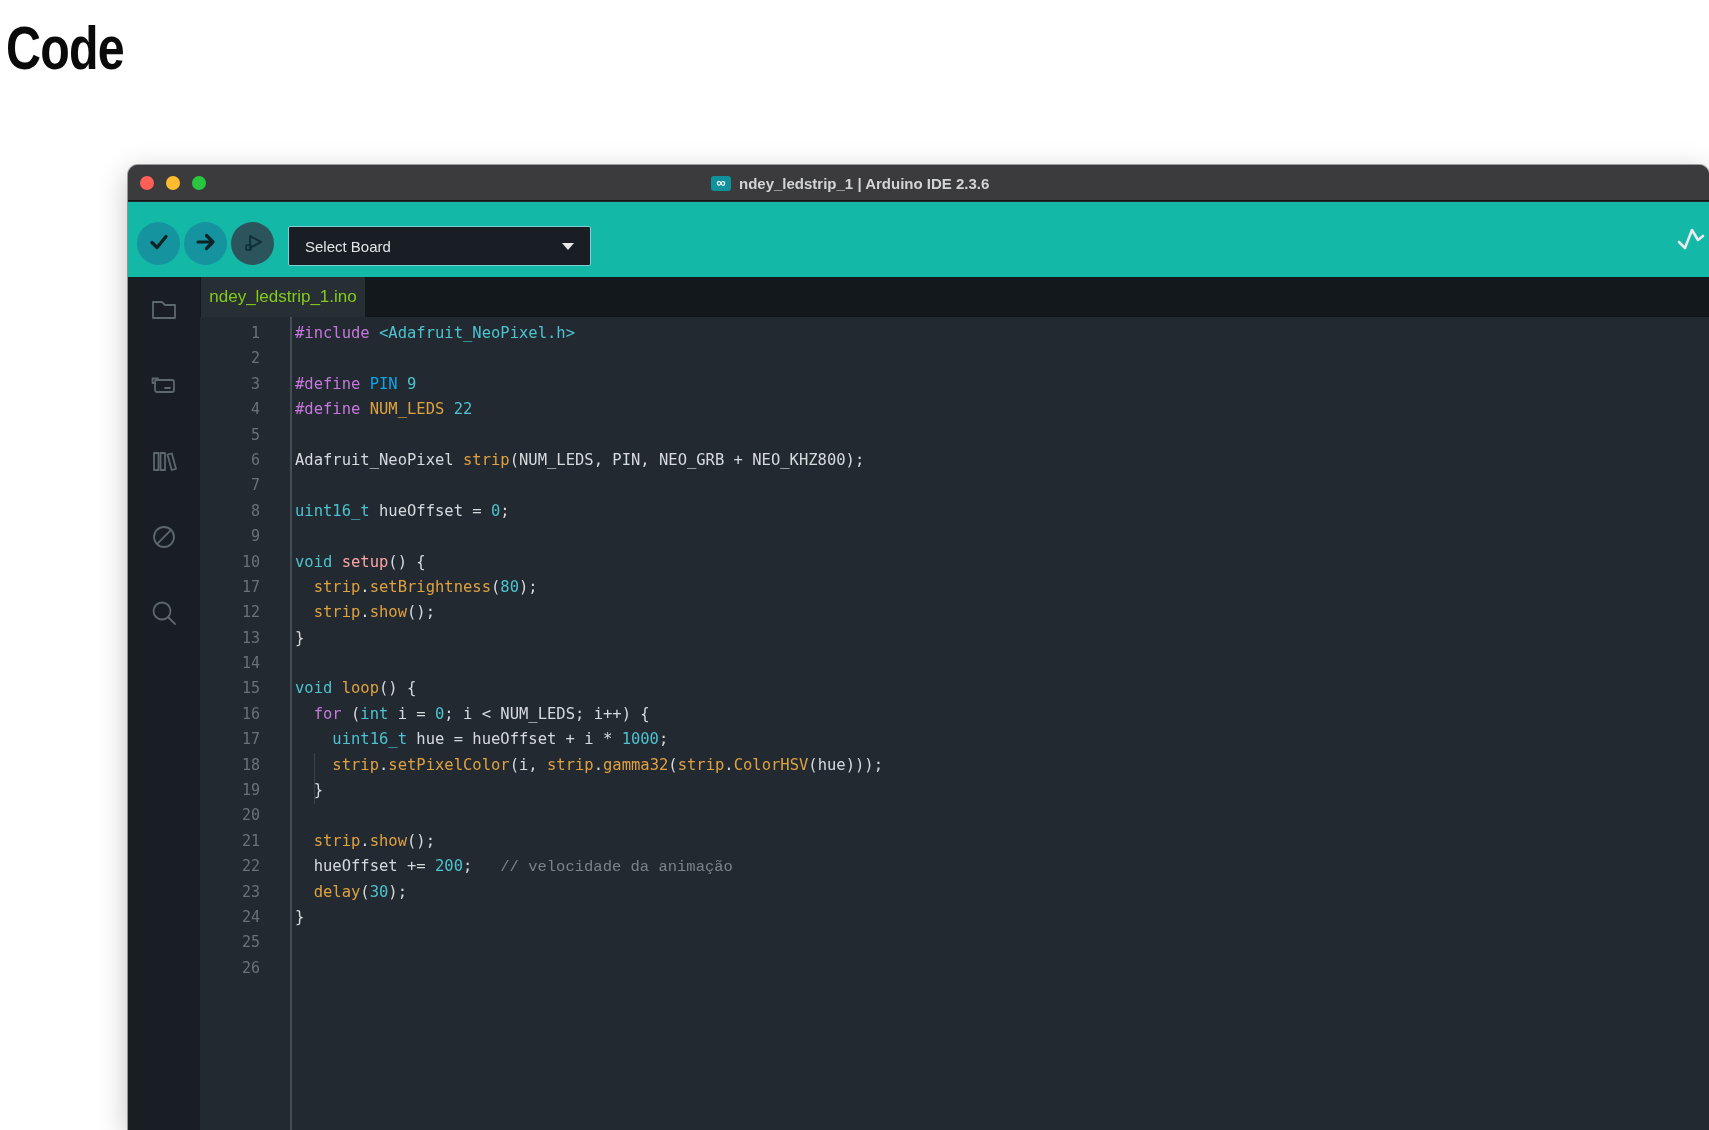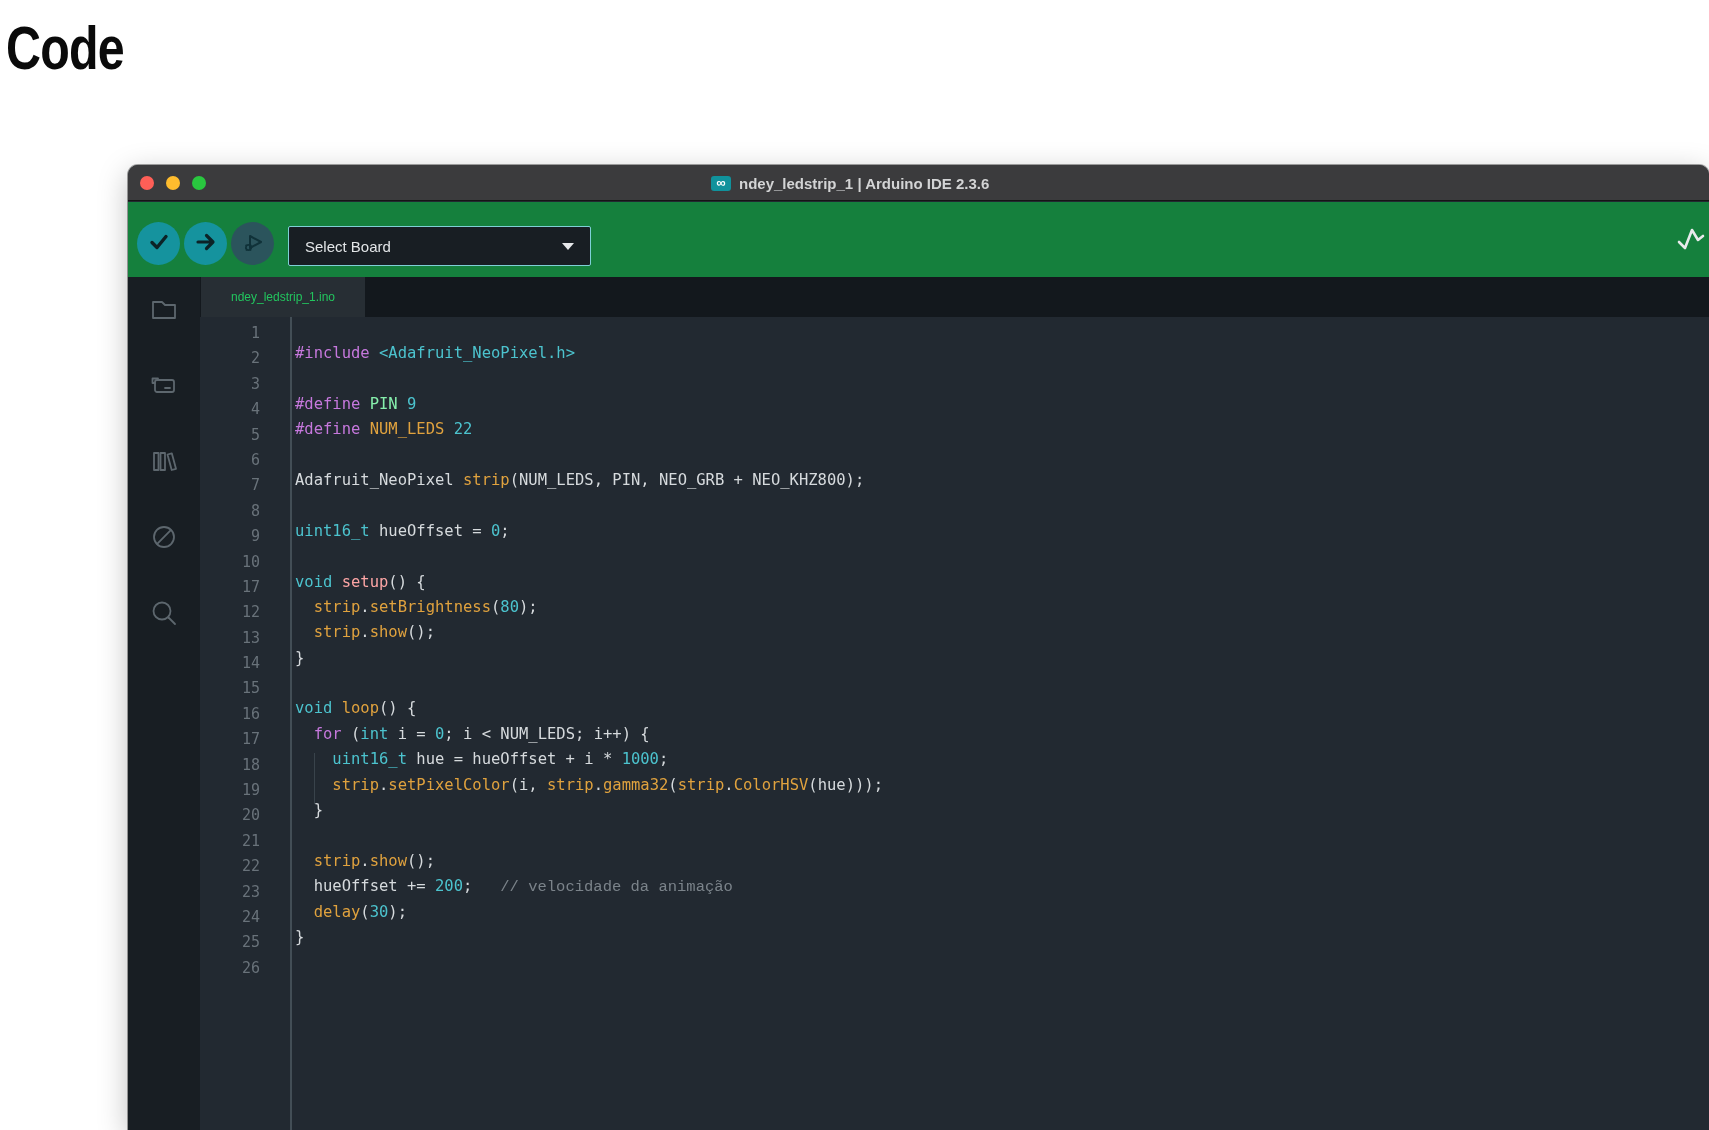--- a/index.html
+++ b/index.html
@@ -26,54 +26,54 @@
   .t-yellow { left:38px;  background:#febc2e; }
   .t-green  { left:64px;  background:#29c73f; }
   .title-wrap { position:absolute; left:583px; top:0; height:36px;
                 display:flex; align-items:center; gap:8px; }
   .arduino-badge { width:20px; height:15px; border-radius:3px; background:#10929c;
                    color:#ffffff; font-size:13px; font-weight:700; line-height:14px;
                    text-align:center; }
   .title-text { font-size:15px; font-weight:700; color:#d3d4d5; }
 
   
-  .toolbar { position:absolute; left:0; top:37px; right:0; height:75px; background:#15803d; }
+  .toolbar { position:absolute; left:0; top:37px; right:0; height:75px; background:#14b8a6; }
   .tool-btn { position:absolute; top:20px; width:43px; height:43px; border-radius:50%;
               background:#15939e; display:flex; align-items:center; justify-content:center; }
   .btn-verify { left:9px; }
   .btn-upload { left:56px; }
   .btn-debug  { left:103px; background:#2b545c; }
   .board-select { position:absolute; left:160px; top:24px; width:303px; height:40px;
                   background:#181e23; border:1px solid #7ed0d6; border-radius:2px;
                   display:flex; align-items:center; padding:0 16px; }
   .board-select .lbl { font-size:15px; color:#e2e5e7; flex:1; }
   .caret-down { width:0; height:0; border-left:6px solid transparent;
                 border-right:6px solid transparent; border-top:7px solid #e6e8ea; }
   .plotter-btn { position:absolute; left:1548px; top:24px; width:30px; height:30px;
                  display:flex; align-items:center; justify-content:center; }
 
   
   .tabbar { position:absolute; left:72px; top:112px; right:0; height:40px; background:#13181d; }
   .tab { position:absolute; left:1px; top:0; width:164px; height:40px; background:#272e34;
          display:flex; align-items:center; justify-content:center; }
-  .tab .lbl { font-size:12px; color:#22c55e; }
+  .tab .lbl { font-size:17px; color:#84cc16; }
 
   
   .sidebar { position:absolute; left:0; top:112px; bottom:0; width:72px; background:#181e23;
              display:flex; flex-direction:column; align-items:center; padding-top:19px; gap:46px; }
   .side-item { width:30px; height:30px; display:flex; align-items:center; justify-content:center; }
   .side-item svg { stroke:#5d676e; fill:none; stroke-width:1.8; stroke-linejoin:round; stroke-linecap:round; }
 
   
   .editor { position:absolute; left:72px; top:152px; right:0; bottom:0; background:#222931; }
   .gutter { position:absolute; left:0; top:4px; width:60px; }
   .gutter .ln { height:25.4px; line-height:25.4px; text-align:right;
                 font-family:"DejaVu Sans Mono", monospace; font-size:15px; color:#69727a; }
   .gutter-border { position:absolute; left:90px; top:0; bottom:0; width:2px; background:#434e56; }
-  .code-col { position:absolute; left:95px; top:4px; right:0;margin-top:20px; }
+  .code-col { position:absolute; left:95px; top:4px; right:0; }
   .code-line { height:25.4px; line-height:25.4px; white-space:pre;
                font-family:"DejaVu Sans Mono", monospace; font-size:15.5px; color:#d6dadd; }
   .indent-guide { position:absolute; width:1px; background:#39434b; }
 </style>
 </head>
 <body>
 
 <div class="page-heading">Code</div>
 
 <div class="ide-window">
@@ -201,21 +201,21 @@
         <div class="ln">22</div>
         <div class="ln">23</div>
         <div class="ln">24</div>
         <div class="ln">25</div>
         <div class="ln">26</div>
       </div>
     <div class="gutter-border"></div>
     <div class="code-col">
         <div class="code-line"><span style="color: rgb(198, 120, 221);">#include</span><span style="color: rgb(214, 218, 221);"> </span><span style="color: rgb(76, 195, 206);">&lt;Adafruit_NeoPixel.h&gt;</span></div>
         <div class="code-line"></div>
-        <div class="code-line"><span style="color: rgb(198, 120, 221);">#define</span><span style="color: rgb(214, 218, 221);"> </span><span style="color: #86efac;">PIN</span><span style="color: rgb(214, 218, 221);"> </span><span style="color: rgb(76, 195, 206);">9</span></div>
+        <div class="code-line"><span style="color: rgb(198, 120, 221);">#define</span><span style="color: rgb(214, 218, 221);"> </span><span style="color: #0ea5e9;">PIN</span><span style="color: rgb(214, 218, 221);"> </span><span style="color: rgb(76, 195, 206);">9</span></div>
         <div class="code-line"><span style="color: rgb(198, 120, 221);">#define</span><span style="color: rgb(214, 218, 221);"> </span><span style="color: rgb(224, 162, 62);">NUM_LEDS</span><span style="color: rgb(214, 218, 221);"> </span><span style="color: rgb(76, 195, 206);">22</span></div>
         <div class="code-line"></div>
         <div class="code-line"><span style="color: rgb(214, 218, 221);">Adafruit_NeoPixel </span><span style="color: rgb(224, 162, 62);">strip</span><span style="color: rgb(214, 218, 221);">(NUM_LEDS, PIN, NEO_GRB + NEO_KHZ800);</span></div>
         <div class="code-line"></div>
         <div class="code-line"><span style="color: rgb(76, 195, 206);">uint16_t</span><span style="color: rgb(214, 218, 221);"> hueOffset = </span><span style="color: rgb(76, 195, 206);">0</span><span style="color: rgb(214, 218, 221);">;</span></div>
         <div class="code-line"></div>
         <div class="code-line"><span style="color: rgb(76, 195, 206);">void</span><span style="color: rgb(214, 218, 221);"> </span><span style="color: #fca5a5;">setup</span><span style="color: rgb(214, 218, 221);">() {</span></div>
         <div class="code-line"><span style="color: rgb(214, 218, 221);">  </span><span style="color: rgb(224, 162, 62);">strip</span><span style="color: rgb(214, 218, 221);">.</span><span style="color: rgb(224, 162, 62);">setBrightness</span><span style="color: rgb(214, 218, 221);">(</span><span style="color: rgb(76, 195, 206);">80</span><span style="color: rgb(214, 218, 221);">);</span></div>
         <div class="code-line"><span style="color: rgb(214, 218, 221);">  </span><span style="color: rgb(224, 162, 62);">strip</span><span style="color: rgb(214, 218, 221);">.</span><span style="color: rgb(224, 162, 62);">show</span><span style="color: rgb(214, 218, 221);">();</span></div>
         <div class="code-line"><span style="color: rgb(214, 218, 221);">}</span></div>

